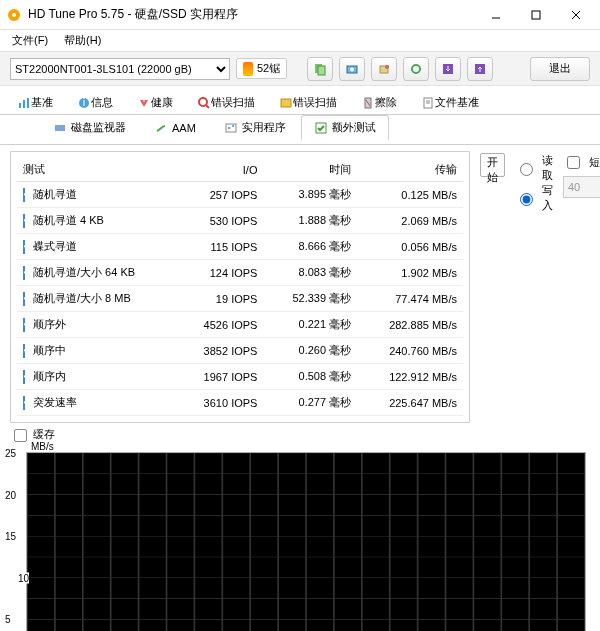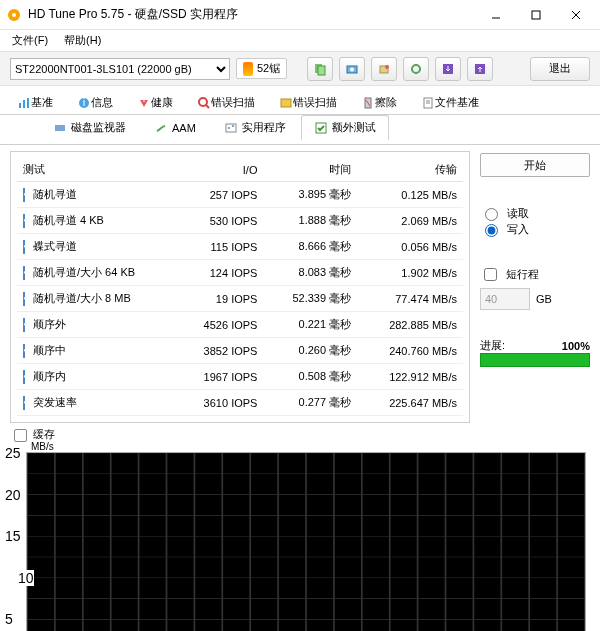--- a/index.html
+++ b/index.html
@@ -32,31 +32,31 @@
   .table-wrap{flex:1;border:1px solid var(--border);padding:6px;background:#fff}
   table{width:100%;border-collapse:collapse}
   th{font-weight:400;border-bottom:1px solid var(--divider);padding:4px 6px}
   th.l{text-align:left} th.r,td.r{text-align:right}
   td{border-bottom:1px solid #eee;padding:5px 6px}
   td.chk{width:16px}
   .cb{appearance:none;width:13px;height:13px;border:1px solid #4a86c7;background:#0a63c8;position:relative;border-radius:2px}
   .cb::after{content:"";position:absolute;left:2px;top:-1px;width:5px;height:8px;border:solid #fff;border-width:0 2px 2px 0;transform:rotate(40deg)}
   .cb.empty{background:#fff;border:1px solid #888}
   .cb.empty::after{display:none}
-  .side{width:110px;display:flex;flex-direction:column;gap:28px;padding-top:2px}
+  .side{width:110px;display:flex;gap:10px;padding-top:2px}
   .btn{width:100%;height:24px;border:1px solid #b0b0b0;background:#fdfdfd;border-radius:2px}
   .radio-row,.check-row{display:flex;align-items:center;gap:6px}
   input[type=radio],input[type=checkbox]{accent-color:var(--blue)}
   .num-field{display:flex;align-items:center;gap:6px}
   .num-field input{width:50px;height:22px;border:1px solid #ccc;padding:4px 4px;background:#f4f4f4;color:#999}
   .progress-row{display:flex;align-items:center;gap:6px}
   .progress-bar{width:100%;height:14px;background:var(--highlight);border:1px solid #0f9a1a}
   .cache-row{display:flex;align-items:flex-end;gap:6px;padding:4px 14px}
   .chart{margin:6px 14px 10px 26px;height:210px;position:relative;background:var(--chartbg);border:1px solid #aaa}
-  .chart .ylabel{position:absolute;left:-22px;font-size:14px;color:#000;background:#fff}
+  .chart .ylabel{position:absolute;left:-22px;font-size:10px;color:#000;background:#fff}
   .chart .y-unit{position:absolute;top:-12px;left:4px;font-size:10px;color:#000;background:#fff}
   .gridlines{position:absolute;inset:0;pointer-events:none}
   .tab svg,.subtab svg{width:14px;height:14px;flex-shrink:0}
 </style>
 </head>
 <body>
 
 <div class="titlebar">
   <span class="app-icon">
     <svg viewBox="0 0 16 16">

